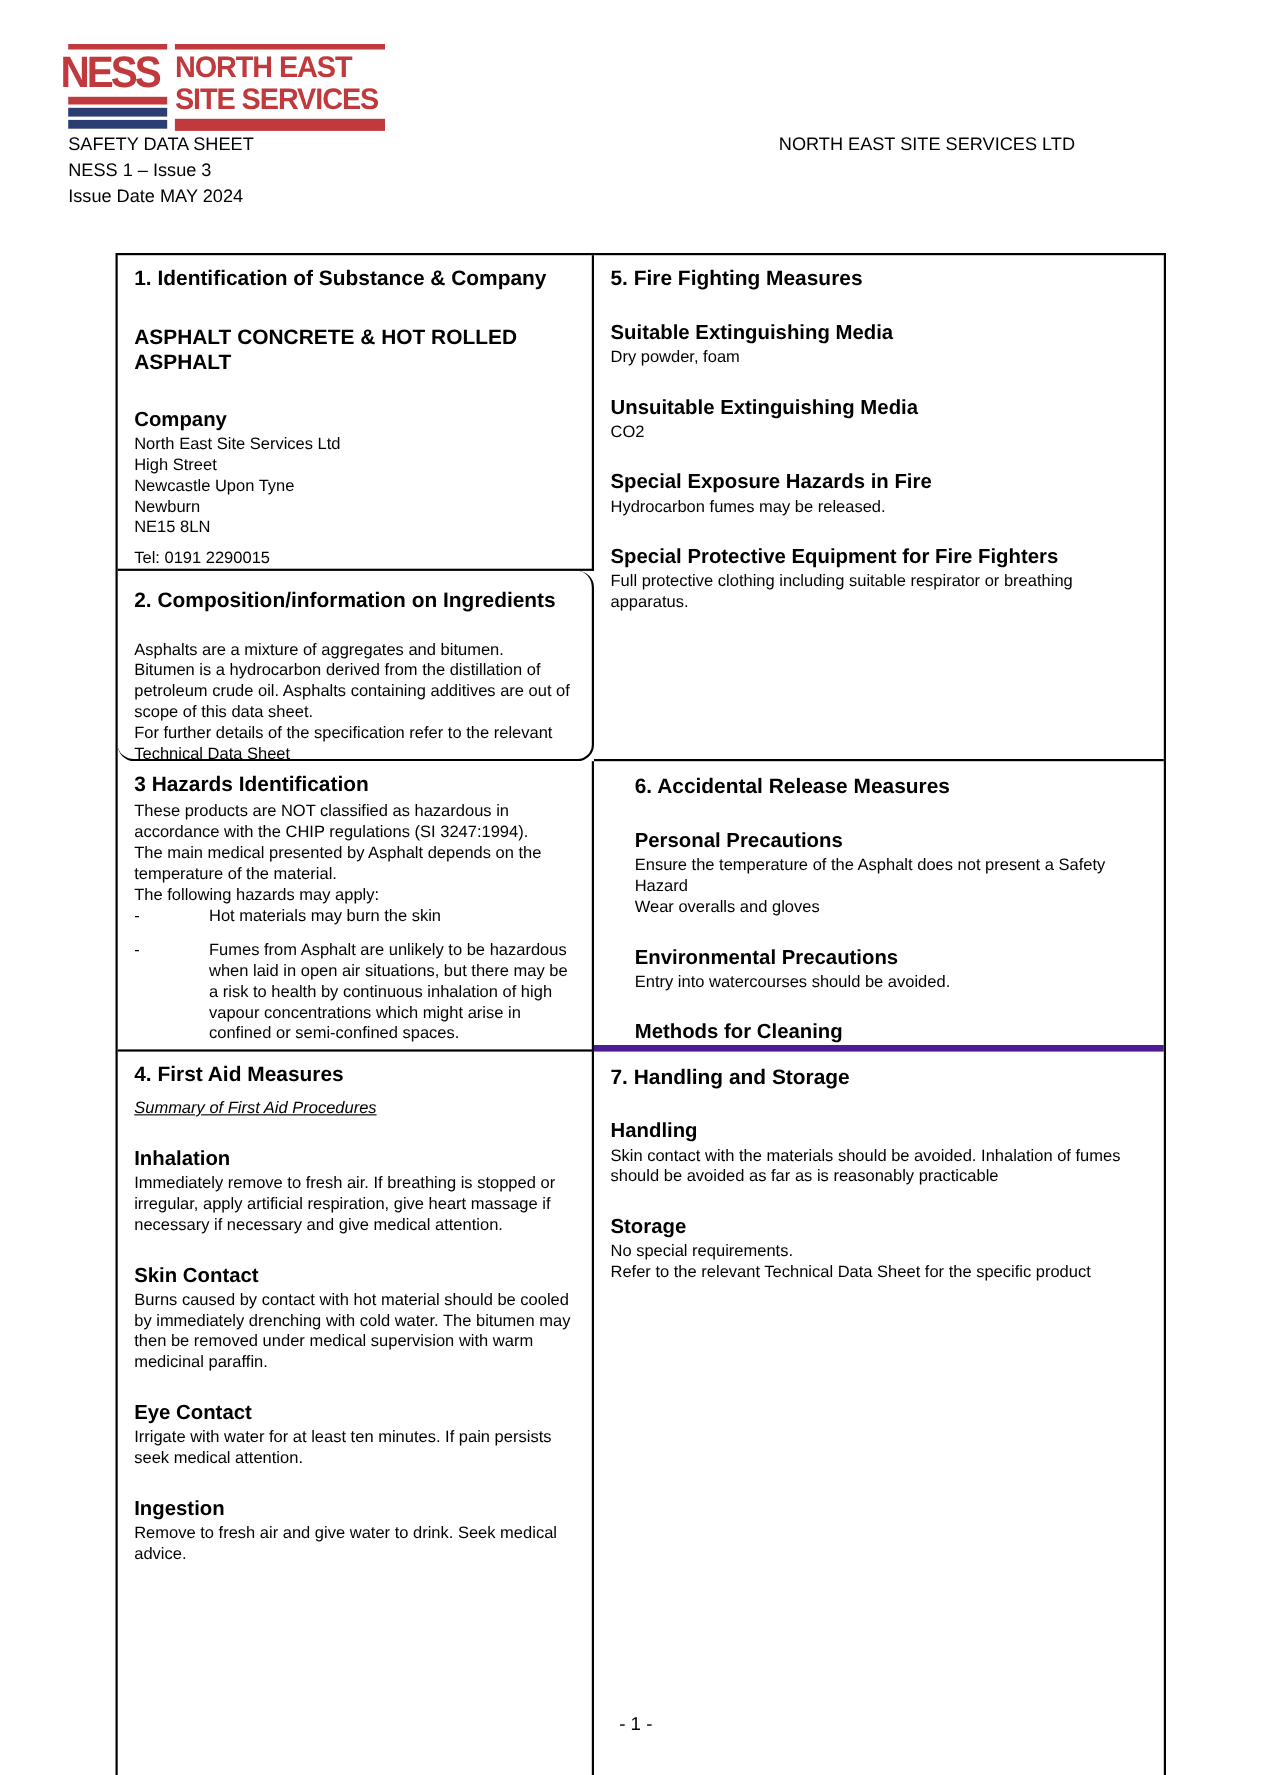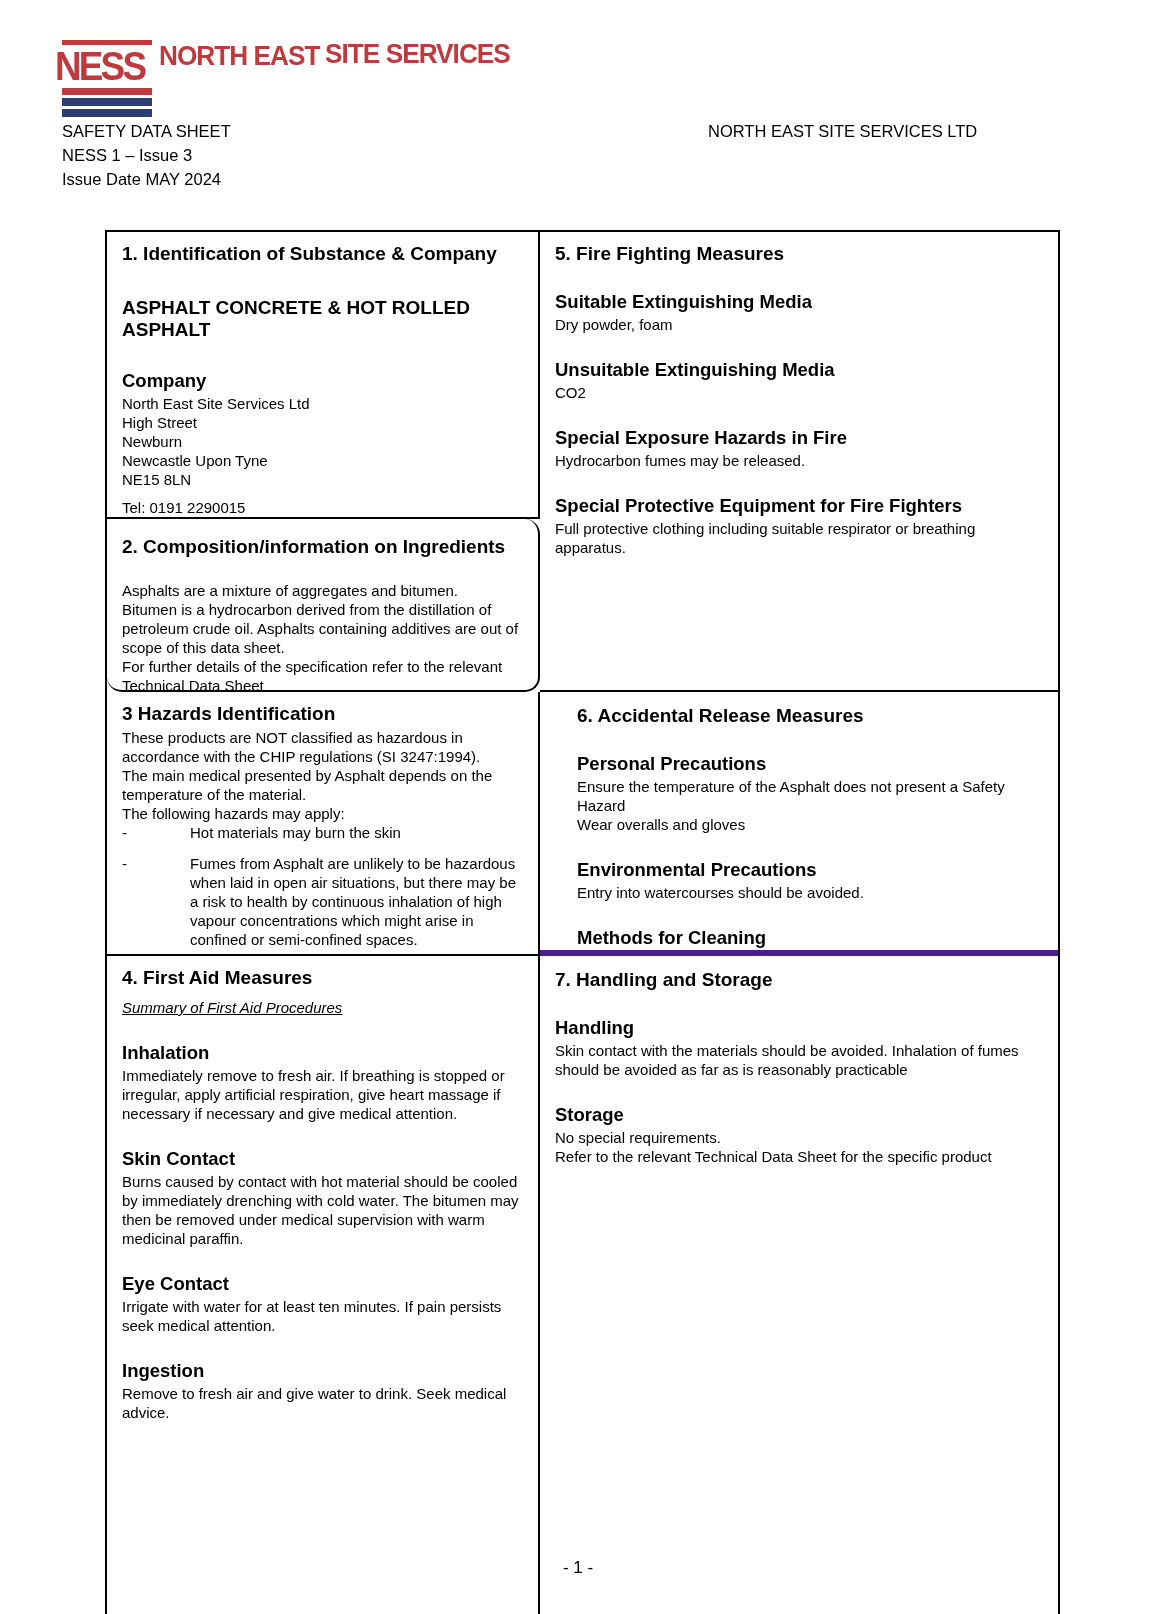--- a/index.html
+++ b/index.html
@@ -5,21 +5,21 @@
   * { margin:0; padding:0; box-sizing:border-box; }
   html,body { background:#ffffff; }
   .page {
     position:relative; width:1156px; height:1614px; background:#fff;
     font-family:"Liberation Sans", sans-serif; color:#000; overflow:hidden;
   }
 
   
   .logo { position:absolute; left:62px; top:40px; width:280px; height:82px; display:flex; gap:7px; }
   .logo-left { width:90px; display:flex; flex-direction:column;align-items:flex-end; }
-  .logo-right { flex:1; display:flex; flex-direction:row; }
+  .logo-right { flex:1; display:flex; flex-direction:column; }
   .bar { width:100%; }
   .bar.red  { background:#bf393d; }
   .bar.navy { background:#2b3d72; }
   .ness-text {
     color:#bf393d; font-weight:bold; font-size:40px; line-height:40px;
     letter-spacing:-3px; transform:scaleX(.92); transform-origin:left;
     margin-top:1px;
   }
   .logo-left .bar.red  { height:7px; margin-top:2px; }
   .logo-left .bar.navy { height:8px; margin-top:3px; }
@@ -105,22 +105,22 @@
   <div class="sds-table">
 
     <section class="cell c-left s1">
       <h2 class="sec-title">1. Identification of Substance &amp; Company</h2>
       <div class="product-name">ASPHALT CONCRETE &amp; HOT ROLLED ASPHALT</div>
       <div class="company-block">
         <div class="subhead">Company</div>
         <div class="body-text">
           <p>North East Site Services Ltd</p>
           <p>High Street</p>
+          <p>Newcastle Upon Tyne</p>
           <p>Newburn</p>
-          <p>Newcastle Upon Tyne</p>
           <p>NE15 8LN</p>
           <p class="tel-line">Tel: 0191 2290015</p>
         </div>
       </div>
     </section>
 
     <section class="cell c-left s2">
       <h2 class="sec-title">2. Composition/information on Ingredients</h2>
       <div class="body-text">
         <p>Asphalts are a mixture of aggregates and bitumen.</p>

